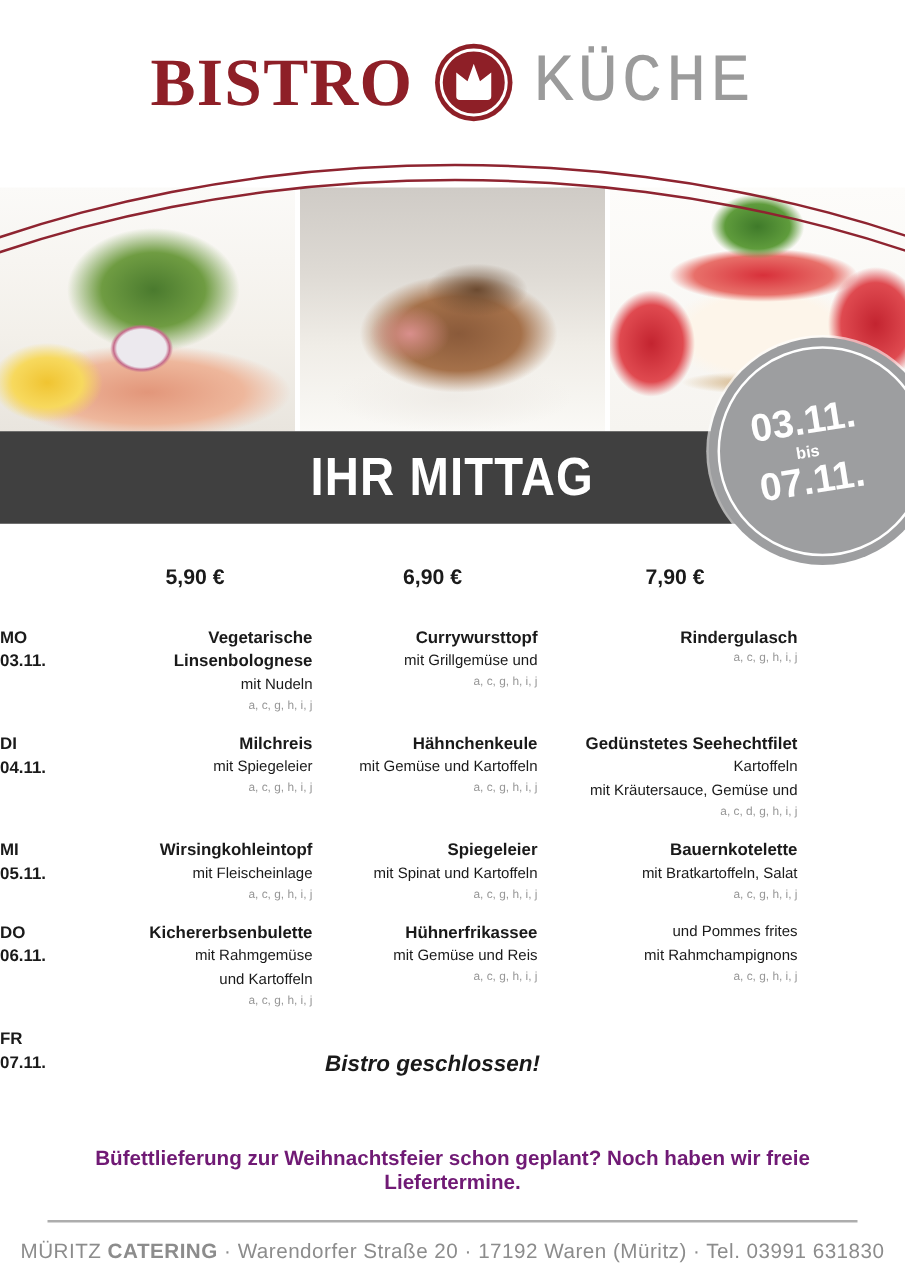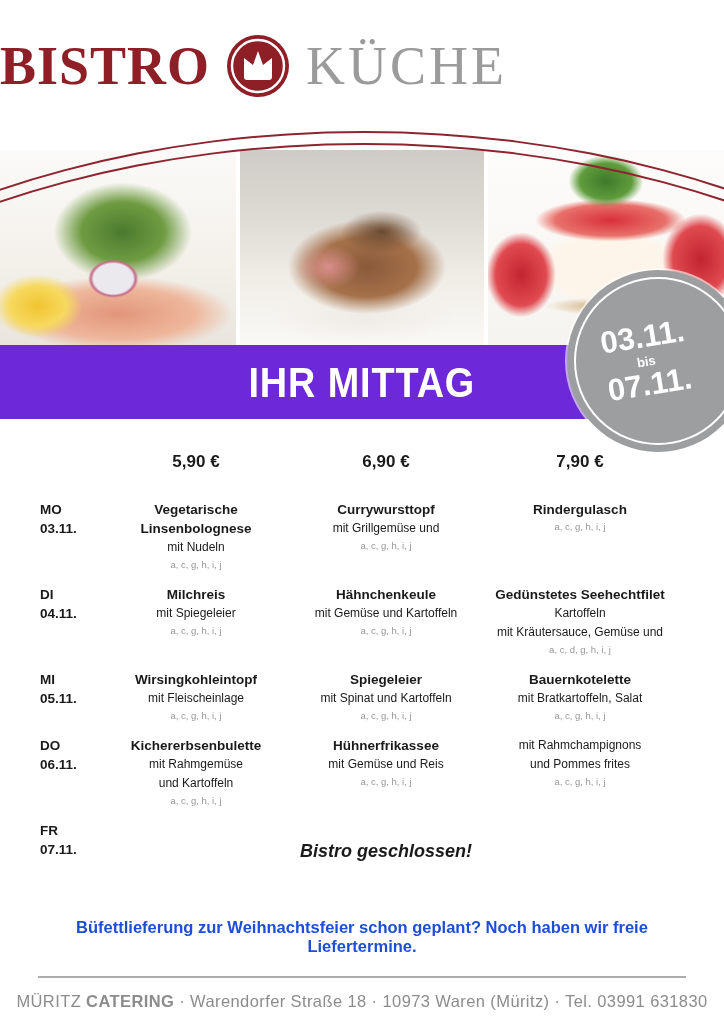--- a/index.html
+++ b/index.html
@@ -4,28 +4,28 @@
 <style>
   html,body{margin:0;padding:0;background:#ffffff;}
   .page{
     position:relative;width:724px;height:1024px;margin:0 auto;
     background:#ffffff;overflow:hidden;
     font-family:"Liberation Sans",sans-serif;color:#1a1a1a;
   }
   
   .logo-row{
     position:absolute;top:28px;left:0;right:0;height:76px;
-    display:flex;align-items:center;justify-content:flex-start;gap:16px;
+    display:flex;align-items:center;justify-content:center;gap:16px;
   }
   .logo-bistro{
     font-family:"Liberation Serif",serif;font-weight:bold;font-size:54px;
     color:#8e1f27;letter-spacing:1px;
   }
   .logo-kueche{
-    font-family:Liberation Serif, serif;font-weight:400;font-size:54px;
+    font-family:Liberation Mono, monospace;font-weight:400;font-size:54px;
     color:#9b9b9b;letter-spacing:3px;
   }
   .crown-badge{width:64px;height:64px;flex:0 0 auto;}
   
   .photo{position:absolute;top:150px;height:195px;z-index:1;}
   .photo-left{
     left:0;width:236px;
     background:
       radial-gradient(ellipse 34px 26px at 48% 66%, #ece9ee 0 58%, #c56b8a 66%, rgba(0,0,0,0) 74%),
       radial-gradient(ellipse 62px 44px at 16% 80%, #f0c431 0%, #f7d95e 45%, rgba(0,0,0,0) 72%),
@@ -55,58 +55,58 @@
   }
   
   .arc-zone{position:absolute;top:118px;left:0;width:724px;height:112px;overflow:hidden;z-index:3;pointer-events:none;}
   .arc{position:absolute;left:50%;width:1560px;height:1000px;margin-left:-780px;
        border:2px solid #8e2430;border-radius:50%;background:transparent;}
   .arc-outer{top:13px;}
   .arc-inner{top:25px;}
   
   .banner{
     position:absolute;top:345px;left:0;width:724px;height:74px;
-    background:#6d28d9;z-index:2;display:flex;align-items:center;justify-content:center;
+    background:#404040;z-index:2;display:flex;align-items:center;justify-content:center;
   }
   .banner-title{
     color:#ffffff;font-weight:bold;font-size:43px;letter-spacing:1px;
     transform:scaleX(0.88);white-space:nowrap;
   }
   
   .badge{
     position:absolute;left:567px;top:270px;width:182px;height:182px;border-radius:50%;
     background:#9d9ea0;z-index:5;box-shadow:0 0 0 2px rgba(255,255,255,0.6);
   }
   .badge-ring{
     position:absolute;inset:7px;border:2px solid #ffffff;border-radius:50%;
     display:flex;flex-direction:column;align-items:center;justify-content:center;
   }
   .badge-text{transform:rotate(-9deg);text-align:center;color:#ffffff;margin-left:-24px;}
   .badge-from,.badge-to{font-weight:bold;font-size:31px;line-height:1.05;}
   .badge-bis{font-weight:bold;font-size:13px;line-height:1.2;}
   
   .menu{position:absolute;top:440px;left:0;width:724px;}
-  .grid-row{display:grid;grid-template-columns:56px 200px 180px 208px;padding-left:40px;}
+  .grid-row{display:grid;grid-template-columns:56px 200px 180px 208px;}
   .price-row{margin-top:12px;margin-bottom:28px;}
   .price-cell{text-align:center;font-weight:bold;font-size:17px;}
   .day-row{margin-bottom:14px;}
   .day-row-fr{margin-top:10px;}
   .day-cell{font-weight:bold;font-size:13.5px;line-height:19px;}
-  .dish-cell{text-align:center;padding:0 6px;}
+  .dish-cell{text-align:right;padding:0 6px;}
   .dish-name{font-weight:bold;font-size:13.5px;line-height:19px;}
   .dish-desc{font-size:12px;line-height:19px;}
   .dish-allerg{font-size:9.5px;line-height:13px;color:#969696;margin-top:1px;}
   .closed-note{
     text-align:center;font-weight:bold;font-style:italic;font-size:18px;
     padding-top:20px;
   }
   
   .notice{
     margin-top:56px;text-align:center;font-weight:bold;font-size:16.5px;
-    color:#1d4ed8;padding:0 20px;
+    color:#701a75;padding:0 20px;
   }
   .footer-divider{height:2px;background:#adadad;margin:20px 38px 0 38px;}
   .footer-line{
     margin-top:14px;text-align:center;font-size:16.5px;color:#8c8c8c;letter-spacing:0.4px;
   }
   .footer-bold{font-weight:bold;}
 </style>
 </head>
 <body>
 
@@ -249,38 +249,38 @@
           </div>
           <div class="dish-cell">
             <div class="dish-name">Hühnerfrikassee</div>
             <div class="dish-desc">
               <div>mit Gemüse und Reis</div>
             </div>
             <div class="dish-allerg">a, c, g, h, i, j</div>
           </div>
           <div class="dish-cell">
             <div class="dish-desc">
+              <div>und Pommes frites</div>
               <div>mit Rahmchampignons</div>
-              <div>und Pommes frites</div>
             </div>
             <div class="dish-allerg">a, c, g, h, i, j</div>
           </div>
         </div>
         <div class="grid-row day-row day-row-fr">
           <div class="day-cell">
             <div>FR</div>
             <div>07.11.</div>
           </div>
           <div class="dish-cell"></div>
           <div class="closed-note">Bistro geschlossen!</div>
           <div class="dish-cell"></div>
         </div>
       </div>
 
     <div class="notice">Büfettlieferung zur Weihnachtsfeier schon geplant? Noch haben wir freie Liefertermine.</div>
 
     <div class="footer-divider"></div>
     <div class="footer-line">
-      <span>MÜRITZ </span><span class="footer-bold">CATERING</span><span> · Warendorfer Straße 18 · 10973 Waren (Müritz) · Tel.  03991 631830</span>
+      <span>MÜRITZ </span><span class="footer-bold">CATERING</span><span> · Warendorfer Straße 20 · 17192 Waren (Müritz) · Tel.  03991 631830</span>
     </div>
   </div>
 
 </div>
 
 </body></html>

